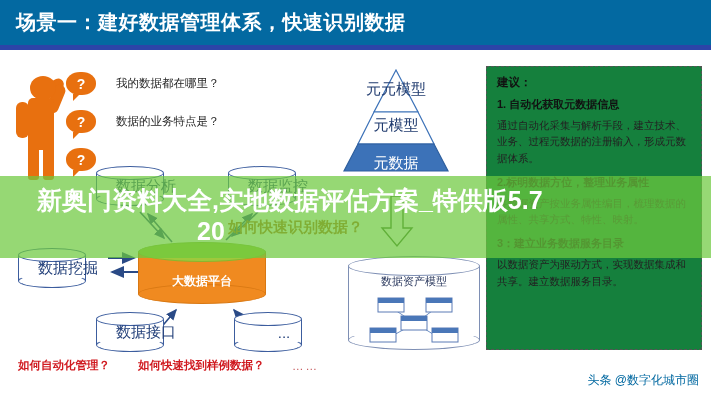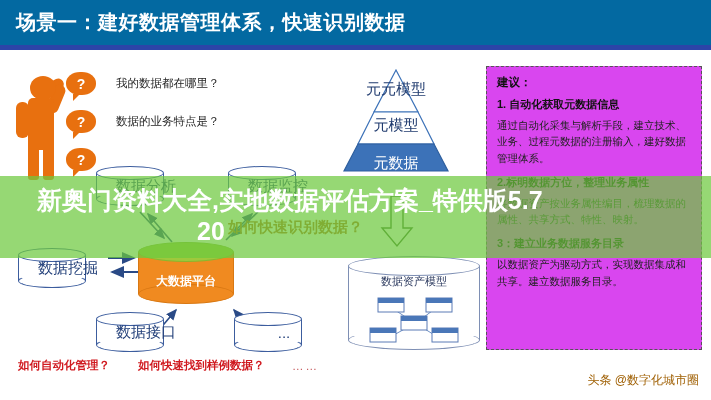--- a/index.html
+++ b/index.html
@@ -78,21 +78,21 @@
     border:1px solid #3c5d9e; border-radius:50%; background:#fff;
     box-sizing:border-box; border-top-color:transparent;
   }
   .cyl .lbl {
     position:absolute; left:16px; top:0; width:100%; height:100%;
     display:flex; align-items:center; justify-content:center;
     font-size:15px; color:#23407a; z-index:3; white-space:nowrap;
   }
 
   
-  .bigdata { position:absolute; left:138px; top:242px; width:96px; height:62px; }
+  .bigdata { position:absolute; left:138px; top:242px; width:128px; height:62px; }
   .bigdata .top {
     position:absolute; left:0; top:0; width:100%; height:20px;
     background:#9fc83c; border-radius:50%; border:1px solid #8ab52f; box-sizing:border-box;
   }
   .bigdata .body {
     position:absolute; left:0; top:10px; width:100%; height:42px;
     background:#f08a20; border-left:1px solid #d87813; border-right:1px solid #d87813;
     box-sizing:border-box;
   }
   .bigdata .bot {
@@ -133,21 +133,21 @@
   }
   .asset .lbl {
     position:absolute; left:0; top:18px; width:100%; text-align:center;
     font-size:11px; color:#28365c; z-index:3;
   }
   .er { position:absolute; left:0; top:34px; width:100%; height:56px; z-index:3; }
 
   
   .panel {
     position:absolute; left:486px; top:66px; width:216px; height:284px;
-    border:1px dashed #555; background:#d946ef; padding:8px 10px;
+    border:1px dashed #555; background:#15803d; padding:8px 10px;
   }
   .panel h4 { font-size:11.5px; color:#111; font-weight:bold; margin-bottom:7px; }
   .panel .item-t { font-size:11px; color:#111; font-weight:bold; margin-bottom:5px; }
   .panel .item-b { font-size:10.5px; color:#222; line-height:1.55; margin-bottom:9px; }
 
   
   .redq { position:absolute; font-size:11.5px; font-weight:bold; color:#d0191f; white-space:nowrap; }
   .rq1 { left:18px; top:358px; }
   .rq2 { left:138px; top:358px; }
   .rq3 { left:292px; top:360px; color:#c4575a; letter-spacing:2px; font-weight:normal; }
@@ -163,21 +163,21 @@
     background: rgba(109, 201, 62, 0.72); z-index: 20; pointer-events:none;
   }
   .wm-text {
     position:absolute; left:0; top:176px; width:711px; height:82px; z-index:21;
     color:#ffffff; font-weight:bold; font-size:25px; line-height:31px;
     padding: 9px 34px 0 37px; pointer-events:none;
   }
   .wm-l2 { padding-left: 160px; }
 
   .corner-wm {
-    position:absolute; right:12px; top:372px; font-size:12px; color:#a16207;
+    position:absolute; right:12px; top:372px; font-size:12px; color:#0369a1;
     white-space:nowrap; z-index:25;
   }
 
   .arrows { position:absolute; left:0; top:0; width:711px; height:400px; pointer-events:none; }
 </style>
 </head>
 <body>
 
 <div id="stage">
 
@@ -300,21 +300,21 @@
       </g>
     </svg>
   </div>
 
   <div class="orangeq">如何快速识别数据？</div>
 
   <div class="panel">
     <h4>建议：</h4>
 
     <div class="item-t">1. 自动化获取元数据信息</div>
-    <div class="item-b">通过自动化采集与解析手段，建立技术、业务、过程元数据的注册输入，建好数据管理体系。</div>
+    <div class="item-b">通过自动化采集与解析手段，建立技术、业务、过程元数据的注册输入，形成元数据体系。</div>
 
     <div class="item-t">2.标明数据方位，整理业务属性</div>
     <div class="item-b">将数据资产按业务属性编目，梳理数据的属性、共享方式、特性、映射。</div>
 
     <div class="item-t">3：建立业务数据服务目录</div>
     <div class="item-b">以数据资产为驱动方式，实现数据集成和共享。建立数据服务目录。</div>
   </div>
 
   <div class="redq rq1">如何自动化管理？</div>
   <div class="redq rq2">如何快速找到样例数据？</div>

